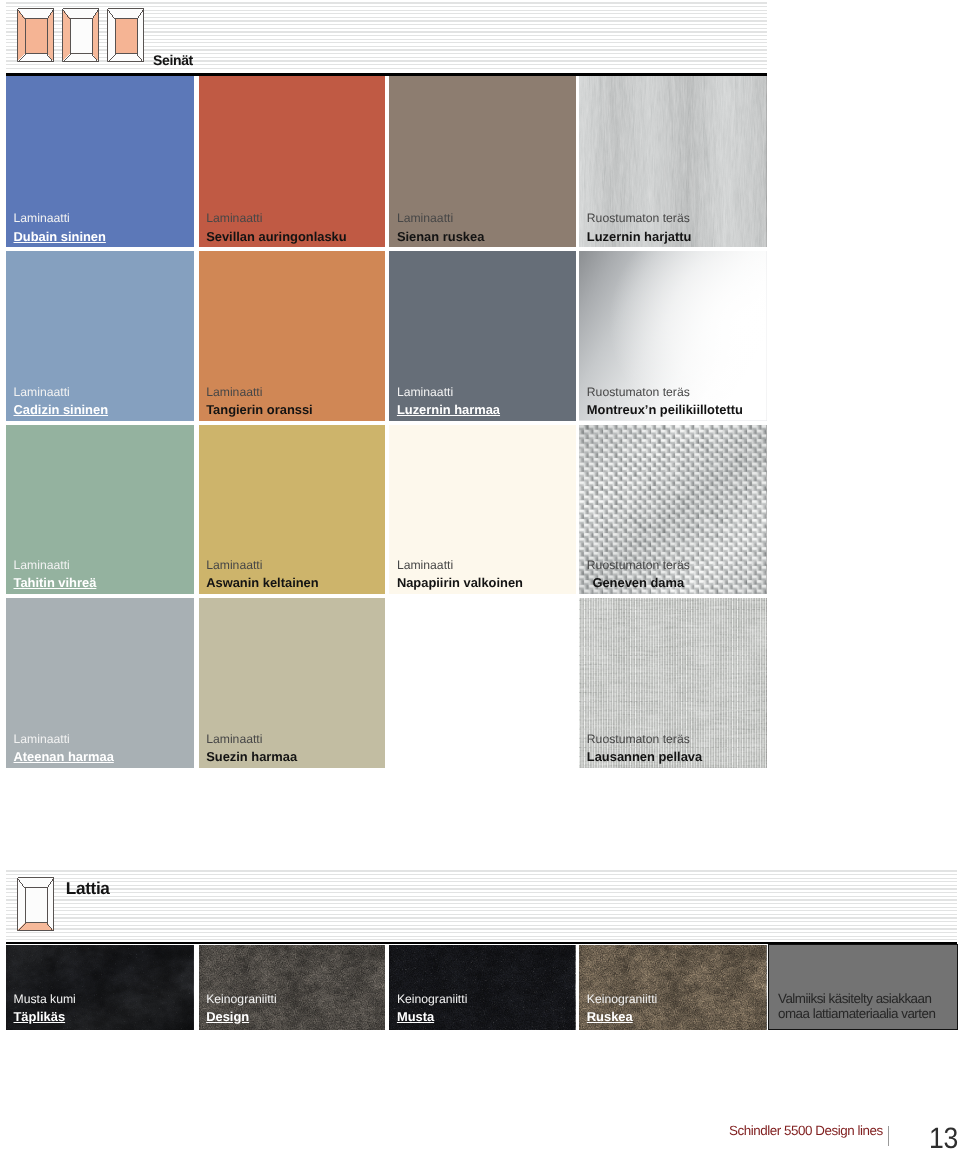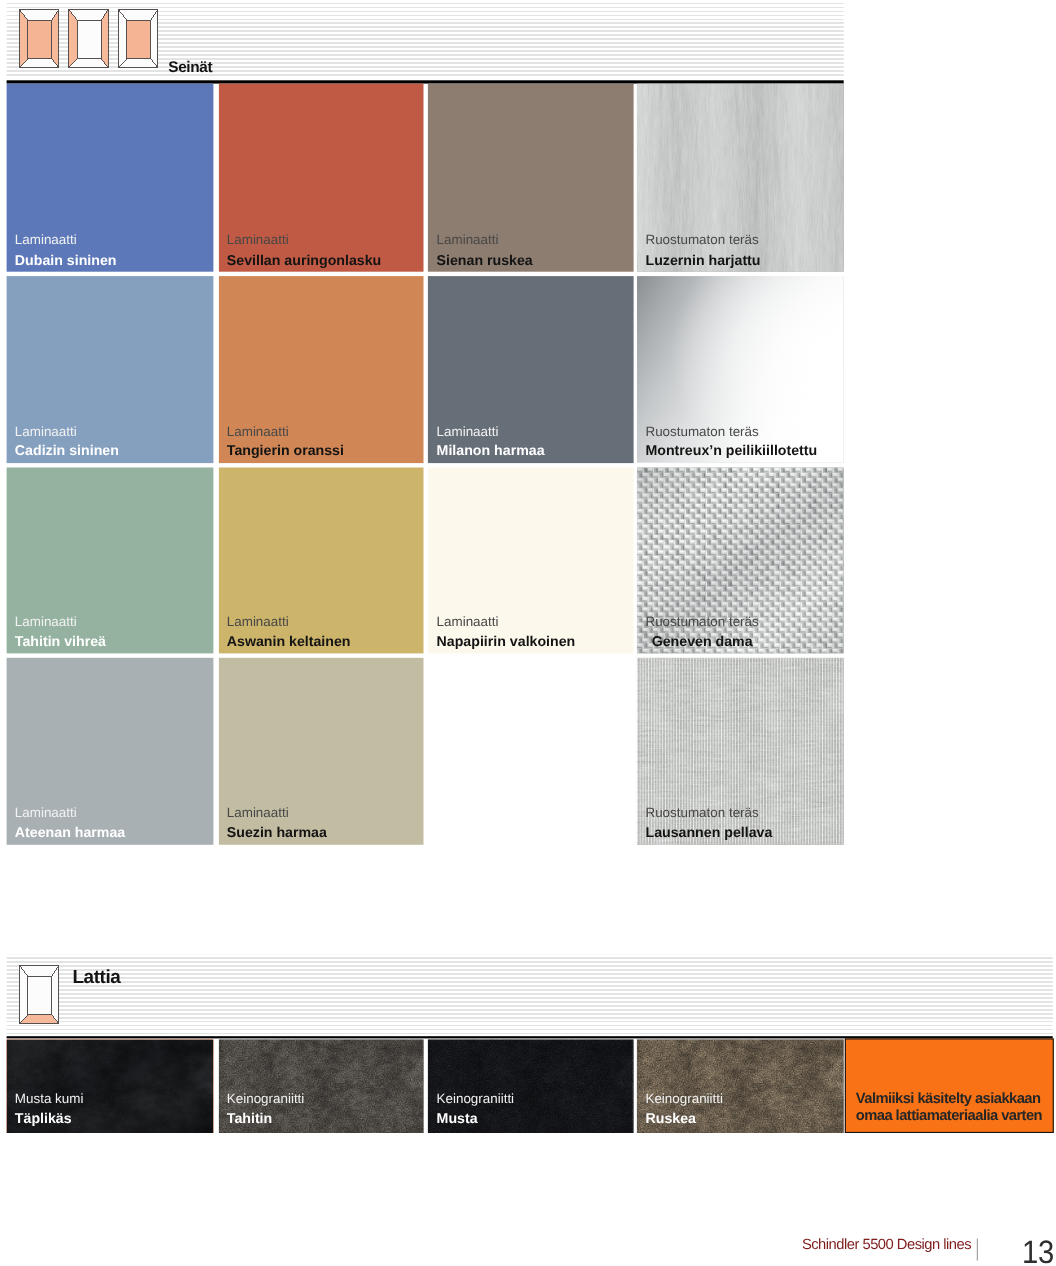--- a/index.html
+++ b/index.html
@@ -29,26 +29,26 @@
 
   
   .tex{position:absolute;left:0;top:0;right:0;bottom:0;}
   .tex svg{display:block;width:100%;height:100%;}
 
   .sw .lbl{position:absolute;left:7.5px;bottom:2.8px;line-height:1;opacity:0.999;}
   .sw.floor .lbl{bottom:4.7px;}
   .sw .cat{display:block;font-size:12.2px;line-height:17.1px;white-space:nowrap;}
   .sw .nam{display:block;font-size:12.9px;font-weight:bold;line-height:17.1px;white-space:nowrap;}
   .sw.dark .cat{color:#f2f2f2;}
-  .sw.dark .nam{color:#ffffff;}
+  .sw.dark .nam{color:#ffffff;text-decoration:underline;}
   .sw.light .cat{color:#474747;}
   .sw.light .nam{color:#131313;text-align:center;}
 
   
-  .notebox{position:absolute;background:#f97316;border:1.4px solid #111;box-sizing:border-box;font-weight:bold;}
+  .notebox{position:absolute;background:#737373;border:1.4px solid #111;box-sizing:border-box;}
   .notebox .t{opacity:0.999;position:absolute;left:8.6px;bottom:7.4px;font-size:13.4px;line-height:15.3px;color:#262626;letter-spacing:-0.5px;white-space:nowrap;}
 
   
   .foot{opacity:0.999;position:absolute;font-size:13.4px;color:#7f1d1d;line-height:1;letter-spacing:-0.45px;white-space:nowrap;}
   .footdiv{position:absolute;width:1px;background:#9a9a9a;}
   .pagenum{opacity:0.999;position:absolute;font-size:29.5px;color:#2e2e2e;line-height:1;letter-spacing:-0.2px;transform:scaleX(0.90);transform-origin:left top;}
 </style>
 </head>
 <body>
 
@@ -209,21 +209,21 @@
       </div>
       <div class="sw light" style="left:198.7px;top:251.3px;width:186.5px;height:169.3px;background:#d08755;">
         <div class="lbl">
           <span class="cat">Laminaatti</span>
           <span class="nam">Tangierin oranssi</span>
         </div>
       </div>
       <div class="sw dark" style="left:389.4px;top:251.3px;width:186.3px;height:169.3px;background:#666e78;">
         <div class="lbl">
           <span class="cat">Laminaatti</span>
-          <span class="nam">Milanon harmaa</span>
+          <span class="nam">Luzernin harmaa</span>
         </div>
       </div>
       <div class="sw light" style="left:579.3px;top:251.3px;width:187.4px;height:169.3px;background:#e9eaec;">
         <div class="tex">
           <svg viewBox="0 0 187.4 169.3" preserveAspectRatio="none" style="isolation:isolate">
             <defs>
               <linearGradient id="lgM_1" x1="0" y1="0.05" x2="0.98" y2="0.55">
                 <stop offset="0%" stop-color="#8f9295"></stop>
                 <stop offset="14%" stop-color="#a9acaf"></stop>
                 <stop offset="32%" stop-color="#c6c9cb"></stop>
@@ -353,21 +353,21 @@
         <path d="M0 0 L7.8 10 M36 0 L29.5 10 M0 53 L7.8 45 M36 53 L29.5 45"></path>
         <rect x="7.8" y="10" width="21.7" height="35"></rect>
       </g>
     </svg>
   </div>
   <div class="sec-title" id="ttl-floor" style="left:65.8px;top:878.3px;font-size:17.2px;">Lattia</div>
 
   <div class="blackbar" id="bar-floor" style="left:6px;top:941.8px;width:951px;height:2.7px;"></div>
 
   <div id="floor-grid">
-      <div class="sw dark floor" style="left:6px;top:944.5px;width:187.9px;height:85px;background:#c2410c;">
+      <div class="sw dark floor" style="left:6px;top:944.5px;width:187.9px;height:85px;background:#0c4a6e;">
         <div class="tex">
           <svg viewBox="0 0 187.9 85" preserveAspectRatio="none" style="isolation:isolate">
             <defs>
               <linearGradient id="lgR_4" x1="0" y1="0" x2="1" y2="1">
                 <stop offset="0%" stop-color="#1f2022"></stop>
                 <stop offset="42%" stop-color="#141518"></stop>
                 <stop offset="72%" stop-color="#1b1c1e"></stop>
                 <stop offset="100%" stop-color="#0f1012"></stop>
               </linearGradient>
             </defs>
@@ -388,21 +388,21 @@
           <svg viewBox="0 0 186.5 85" preserveAspectRatio="none" style="isolation:isolate">
             <rect width="186.5" height="85" fill="#4c4843"></rect>
             <rect x="0" y="0" width="186.5" height="85" fill="#808080" filter="url(#f-blotch)" opacity="0.5" style="mix-blend-mode:overlay"></rect>
             <rect x="0" y="0" width="186.5" height="85" fill="#808080" filter="url(#f-granite2)" opacity="0.45" style="mix-blend-mode:overlay"></rect>
             <rect x="0" y="0" width="186.5" height="85" fill="#808080" filter="url(#f-granite)" opacity="0.85" style="mix-blend-mode:overlay"></rect>
             <rect width="186.5" height="85" filter="url(#f-fleck)" opacity="0.22"></rect>
           </svg>
         </div>
         <div class="lbl">
           <span class="cat">Keinograniitti</span>
-          <span class="nam">Tahitin</span>
+          <span class="nam">Design</span>
         </div>
       </div>
       <div class="sw dark floor" style="left:389.4px;top:944.5px;width:186.3px;height:85px;background:#121317;">
         <div class="tex">
           <svg viewBox="0 0 186.3 85" preserveAspectRatio="none" style="isolation:isolate">
             <rect width="186.3" height="85" fill="#121317"></rect>
             <rect x="0" y="0" width="186.3" height="85" fill="#808080" filter="url(#f-blotch)" opacity="0.55" style="mix-blend-mode:overlay"></rect>
             <rect x="0" y="0" width="186.3" height="85" fill="#808080" filter="url(#f-granite2)" opacity="0.45" style="mix-blend-mode:overlay"></rect>
             <rect x="0" y="0" width="186.3" height="85" fill="#808080" filter="url(#f-granite)" opacity="0.95" style="mix-blend-mode:overlay"></rect>
             <rect width="186.3" height="85" filter="url(#f-fleck)" opacity="0.30"></rect>

